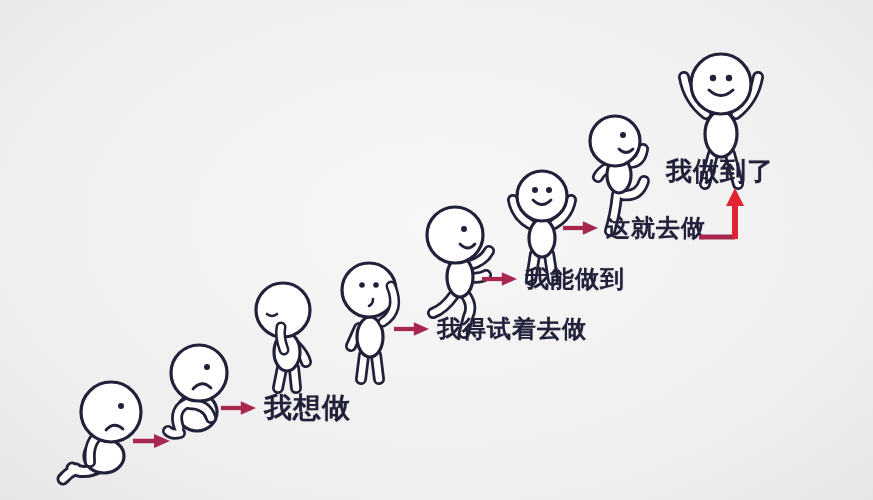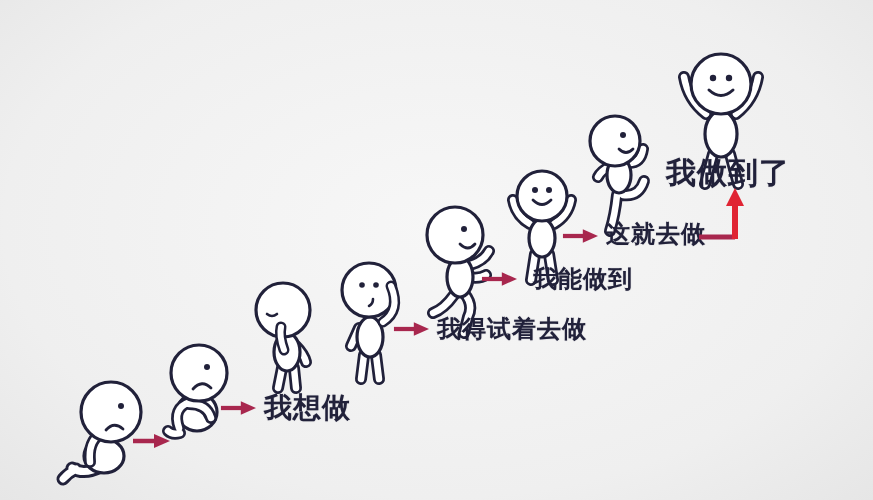--- a/index.html
+++ b/index.html
@@ -165,34 +165,34 @@
       <polygon points="22,0 38,7 22,14" fill="var(--arrow)"></polygon>
     </svg>
     <span class="lbl" style="font-size:24px;">我得试着去做</span>
   </div>
 
   <div class="step" style="left:481px;top:267px;">
     <svg class="arrow-r" width="36" height="14" viewBox="0 0 38 14">
       <line x1="1" y1="7" x2="24" y2="7" stroke="var(--arrow)" stroke-width="4.5"></line>
       <polygon points="22,0 38,7 22,14" fill="var(--arrow)"></polygon>
     </svg>
-    <span class="lbl" style="font-size:24px;padding-left:8px;">我能做到</span>
+    <span class="lbl" style="font-size:24px;">我能做到</span>
   </div>
 
-  <div class="step" style="left:562px;top:224px;font-family:Liberation Mono, monospace;">
+  <div class="step" style="left:562px;top:216px;">
     <svg class="arrow-r" width="36" height="14" viewBox="0 0 38 14">
       <line x1="1" y1="7" x2="24" y2="7" stroke="var(--arrow)" stroke-width="4.5"></line>
       <polygon points="22,0 38,7 22,14" fill="var(--arrow)"></polygon>
     </svg>
     <span class="lbl" style="font-size:24px;">这就去做</span>
   </div>
 
   <svg class="final-arrow" style="left:698px;top:188px;" width="50" height="56" viewBox="0 0 50 56">
     <path d="M1,49 L37,49" stroke="var(--arrow)" stroke-width="5" fill="none"></path>
     <path d="M37,51 L37,14" stroke="var(--final)" stroke-width="6" fill="none"></path>
     <polygon points="37,0 28,18 46,18" fill="var(--final)"></polygon>
   </svg>
 
   <div class="step" style="left:666px;top:158px;">
-    <span class="lbl" style="font-size:30px;">我做到了</span>
+    <span class="lbl" style="font-size:26px;">我做到了</span>
   </div>
 
 </div>
 
 </body></html>

